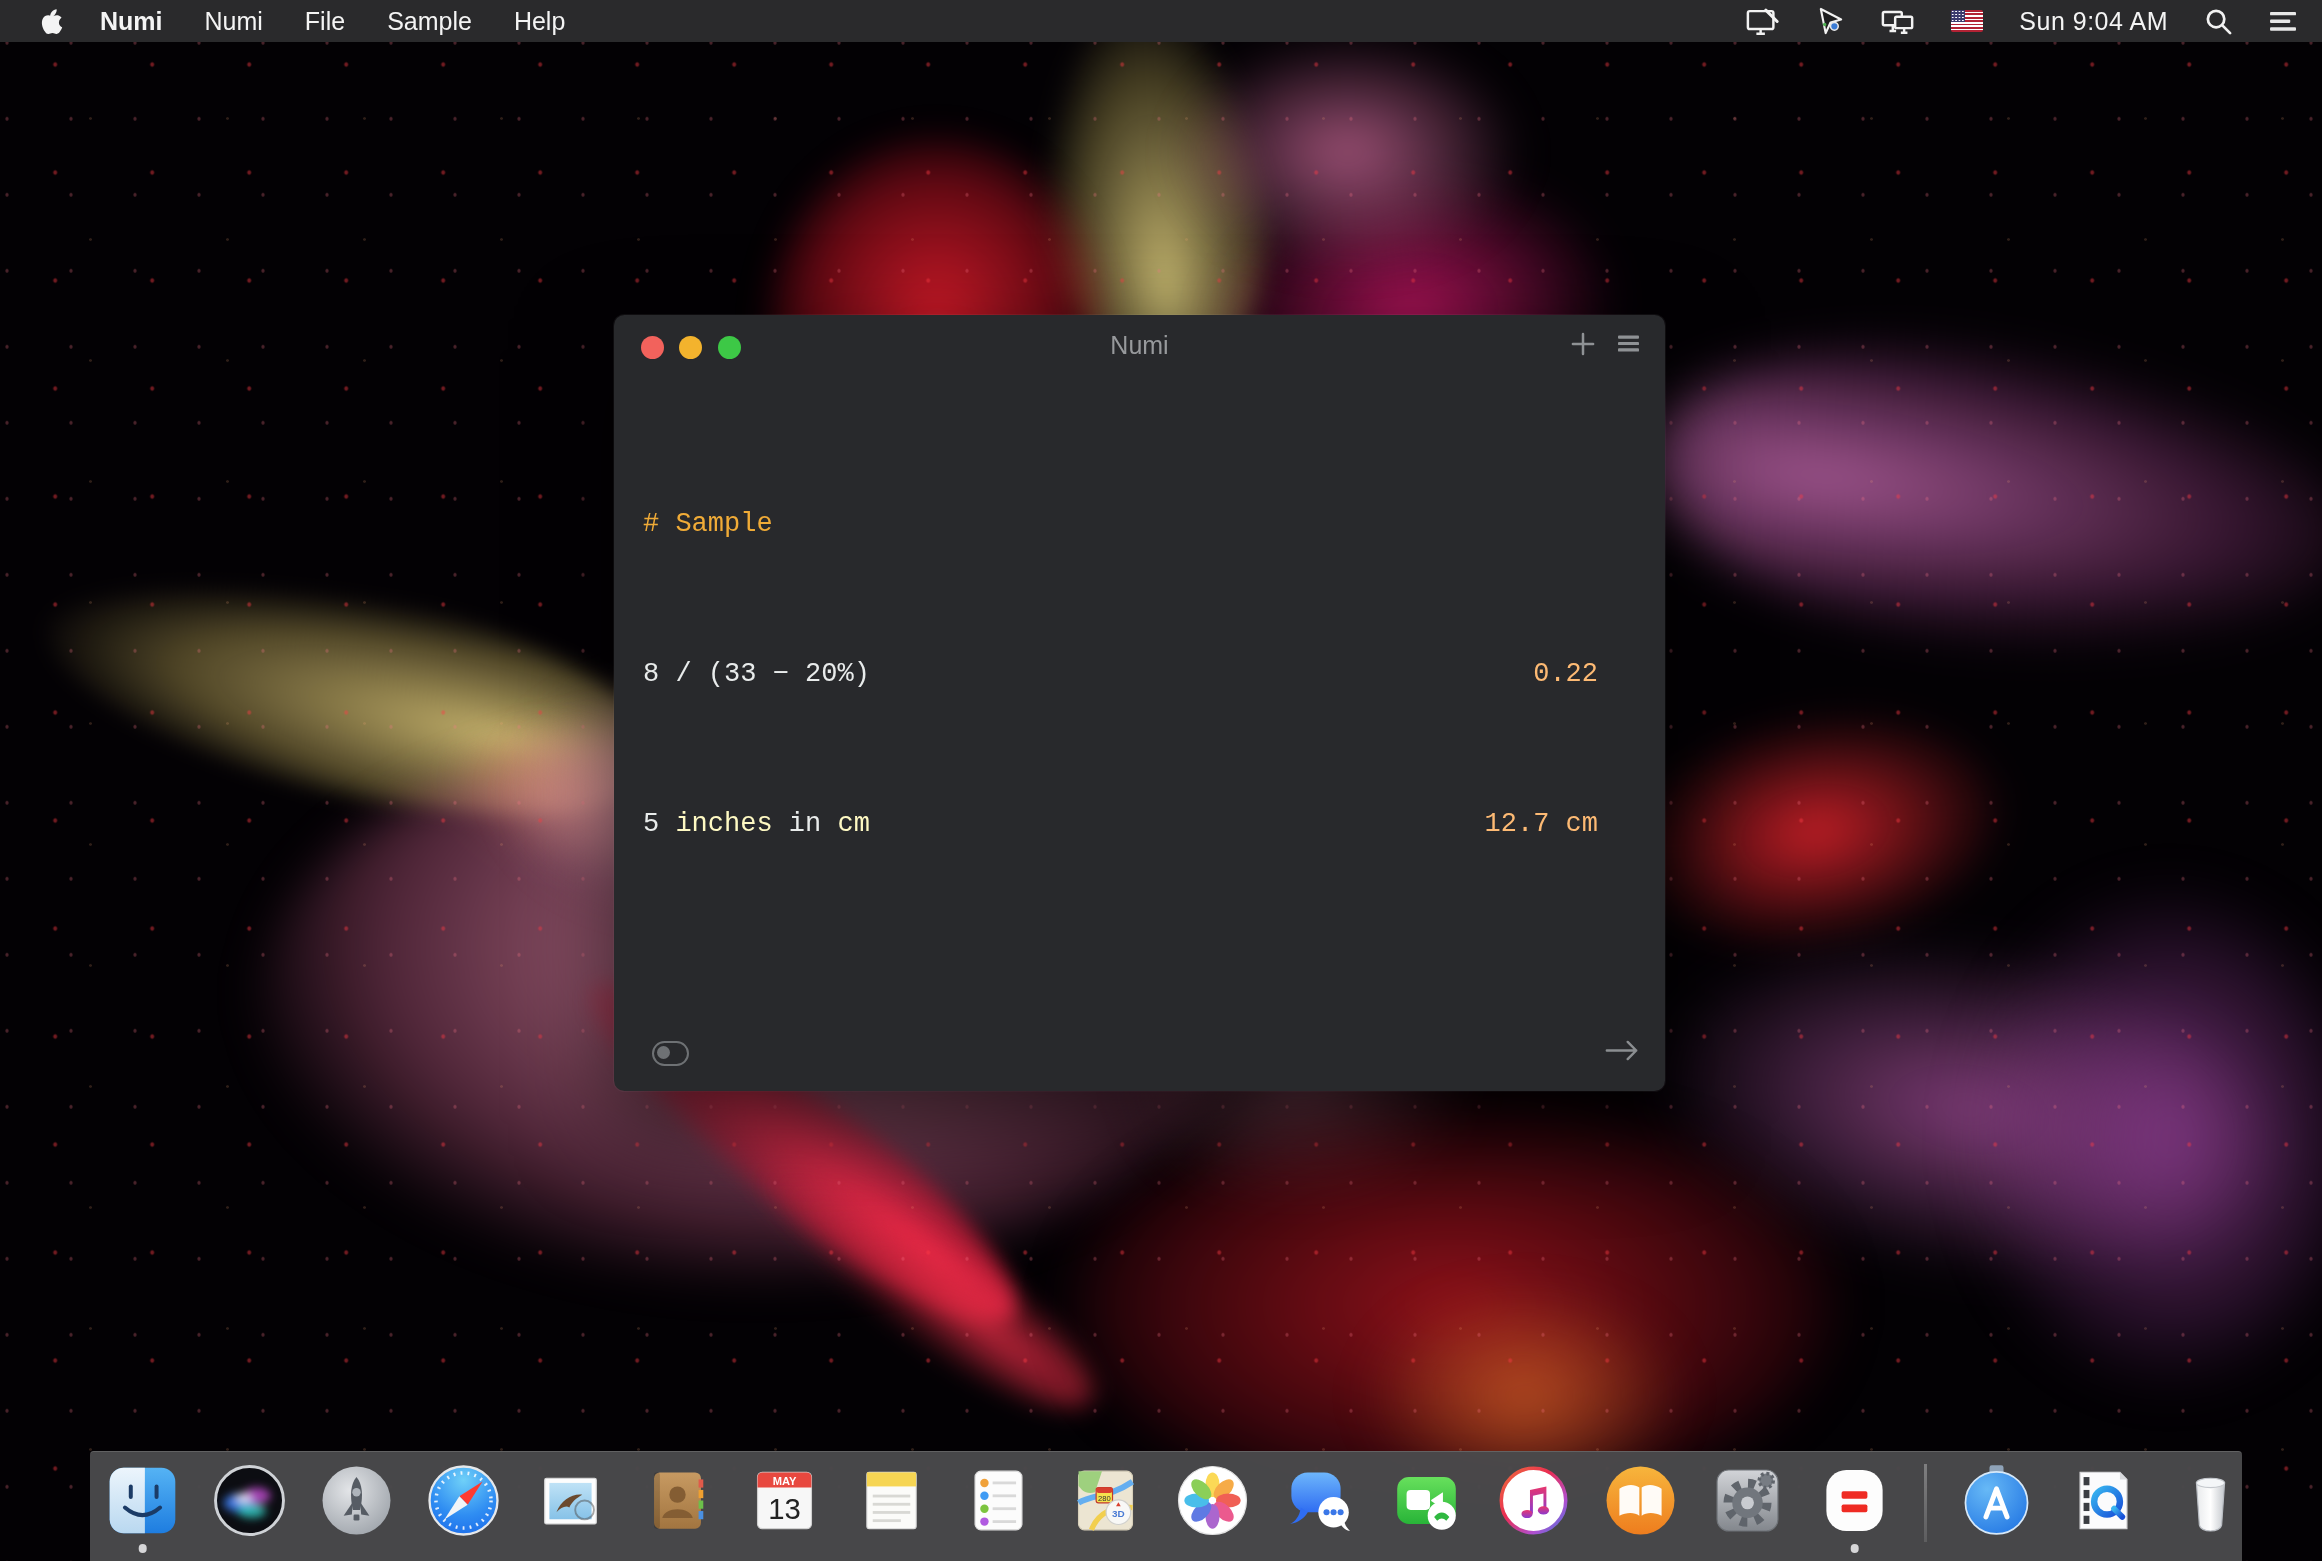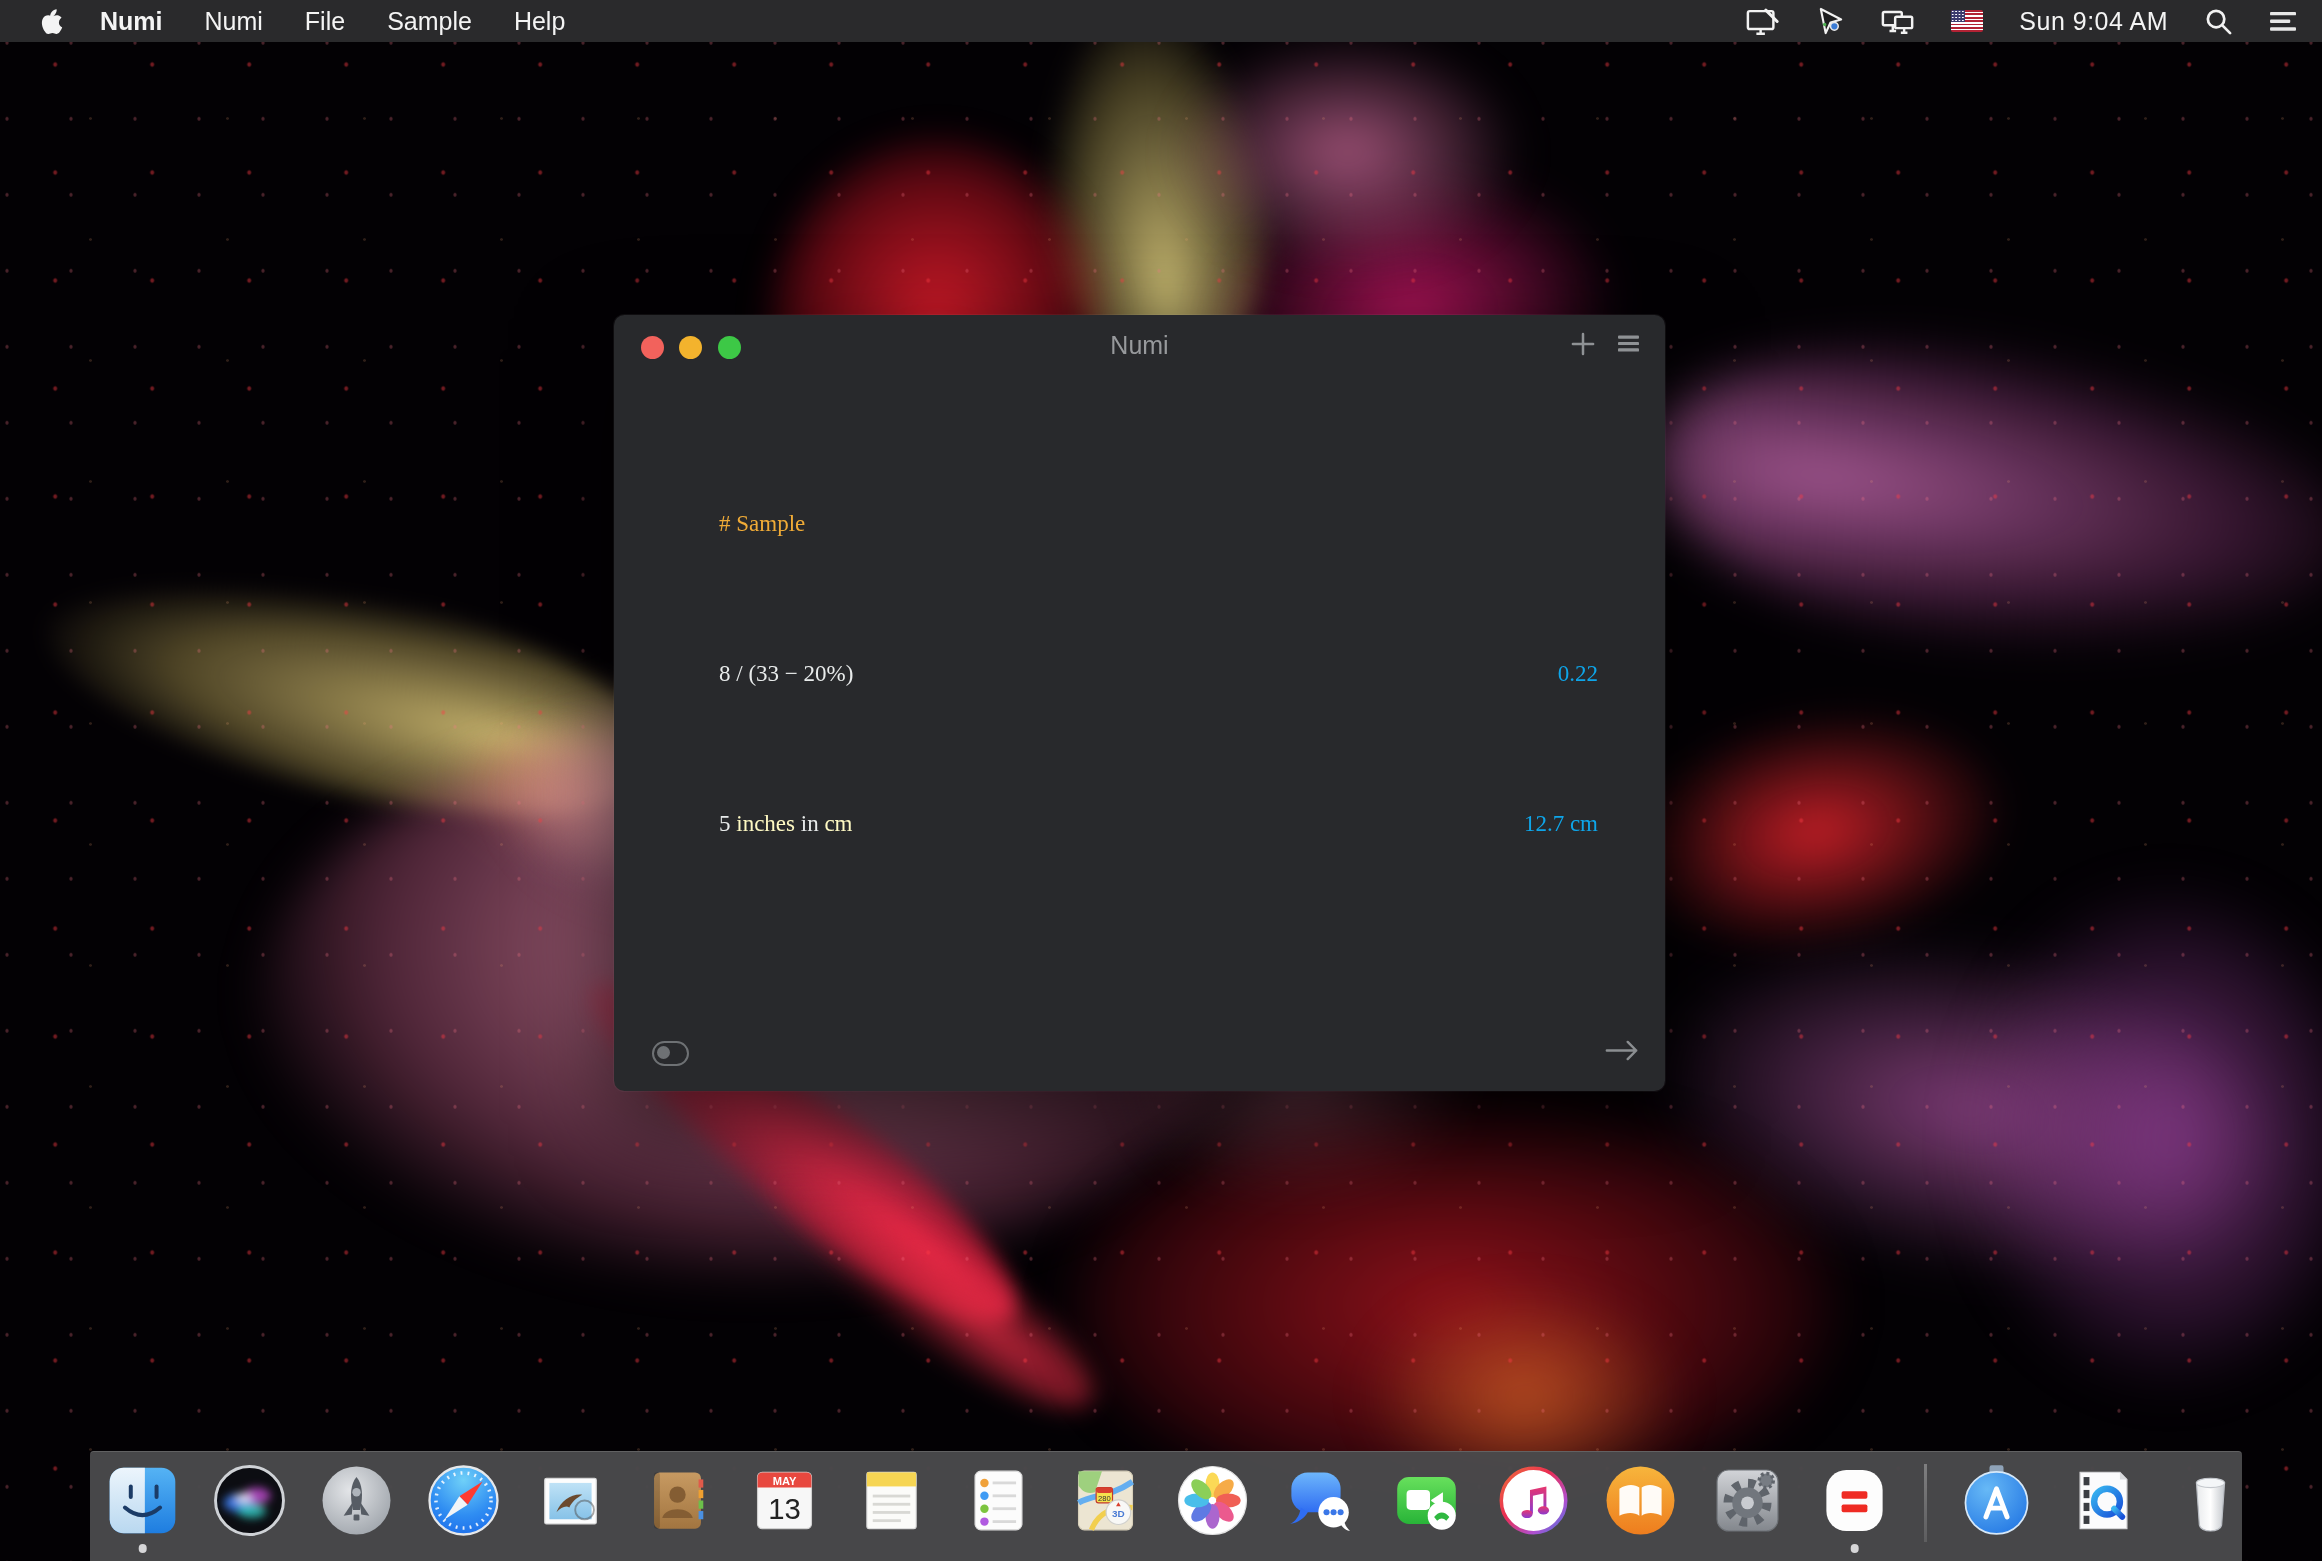--- a/index.html
+++ b/index.html
@@ -52,24 +52,24 @@
 
   
   .window { position:absolute; left:614px; top:315px; width:1051px; height:776px; background:#28292c;
             border-radius:10.5px; box-shadow:0 34px 96px rgba(0,0,0,.65), 0 0 0 1px rgba(255,255,255,.06); z-index:40; }
   .titlebar { position:relative; height:61px; }
   .traffic { position:absolute; left:27px; top:21px; display:flex; gap:15.3px; }
   .tl { width:23px; height:23px; border-radius:50%; }
   .tl.red { background:#f2625c; } .tl.yellow { background:#f3b32d; } .tl.green { background:#3dc846; }
   .win-title { position:absolute; inset:0; display:flex; align-items:center; justify-content:center; color:#97999c; font-size:25px; }
   .win-actions { position:absolute; right:25px; top:0; height:61px; display:flex; gap:21px; align-items:center; }
-  .content { padding:23px 67px 0 105px; font-family:Liberation Serif, serif; font-size:23px; line-height:50px; color:#e8ebeb; white-space:pre; }
+  .content { padding:23px 67px 0 29px; font-family:Liberation Mono, monospace; font-size:27px; line-height:50px; color:#e8ebeb; white-space:pre; }
   .row { display:flex; justify-content:space-between; }
   .heading { color:#f0ab37; }
-  .result { color:#0ea5e9; }
+  .result { color:#fdba74; }
   .unit { color:#fef9c3; }
   .caret { display:inline-block; width:2.9px; height:29px; background:#e4e8e8; vertical-align:-3.8px; margin-left:1px; }
   .toggle { position:absolute; left:38px; bottom:25px; width:37px; height:25px; border:2.9px solid #6e7174; border-radius:12.4px; }
   .toggle::before { content:""; position:absolute; left:2.9px; top:2.9px; width:13.4px; height:13.4px; border-radius:50%; background:#6e7174; }
   .arrow-send { position:absolute; right:25px; bottom:23px; }
 
   
   .dock { position:absolute; left:90px; top:1451px; width:2152px; height:111px; background:rgba(73,73,75,.97);
           border-top:1px solid rgba(255,255,255,.14); border-radius:3.8px 3.8px 0 0;
           display:flex; align-items:flex-start; padding:10.5px 15.3px 0; gap:32px; z-index:60; }

